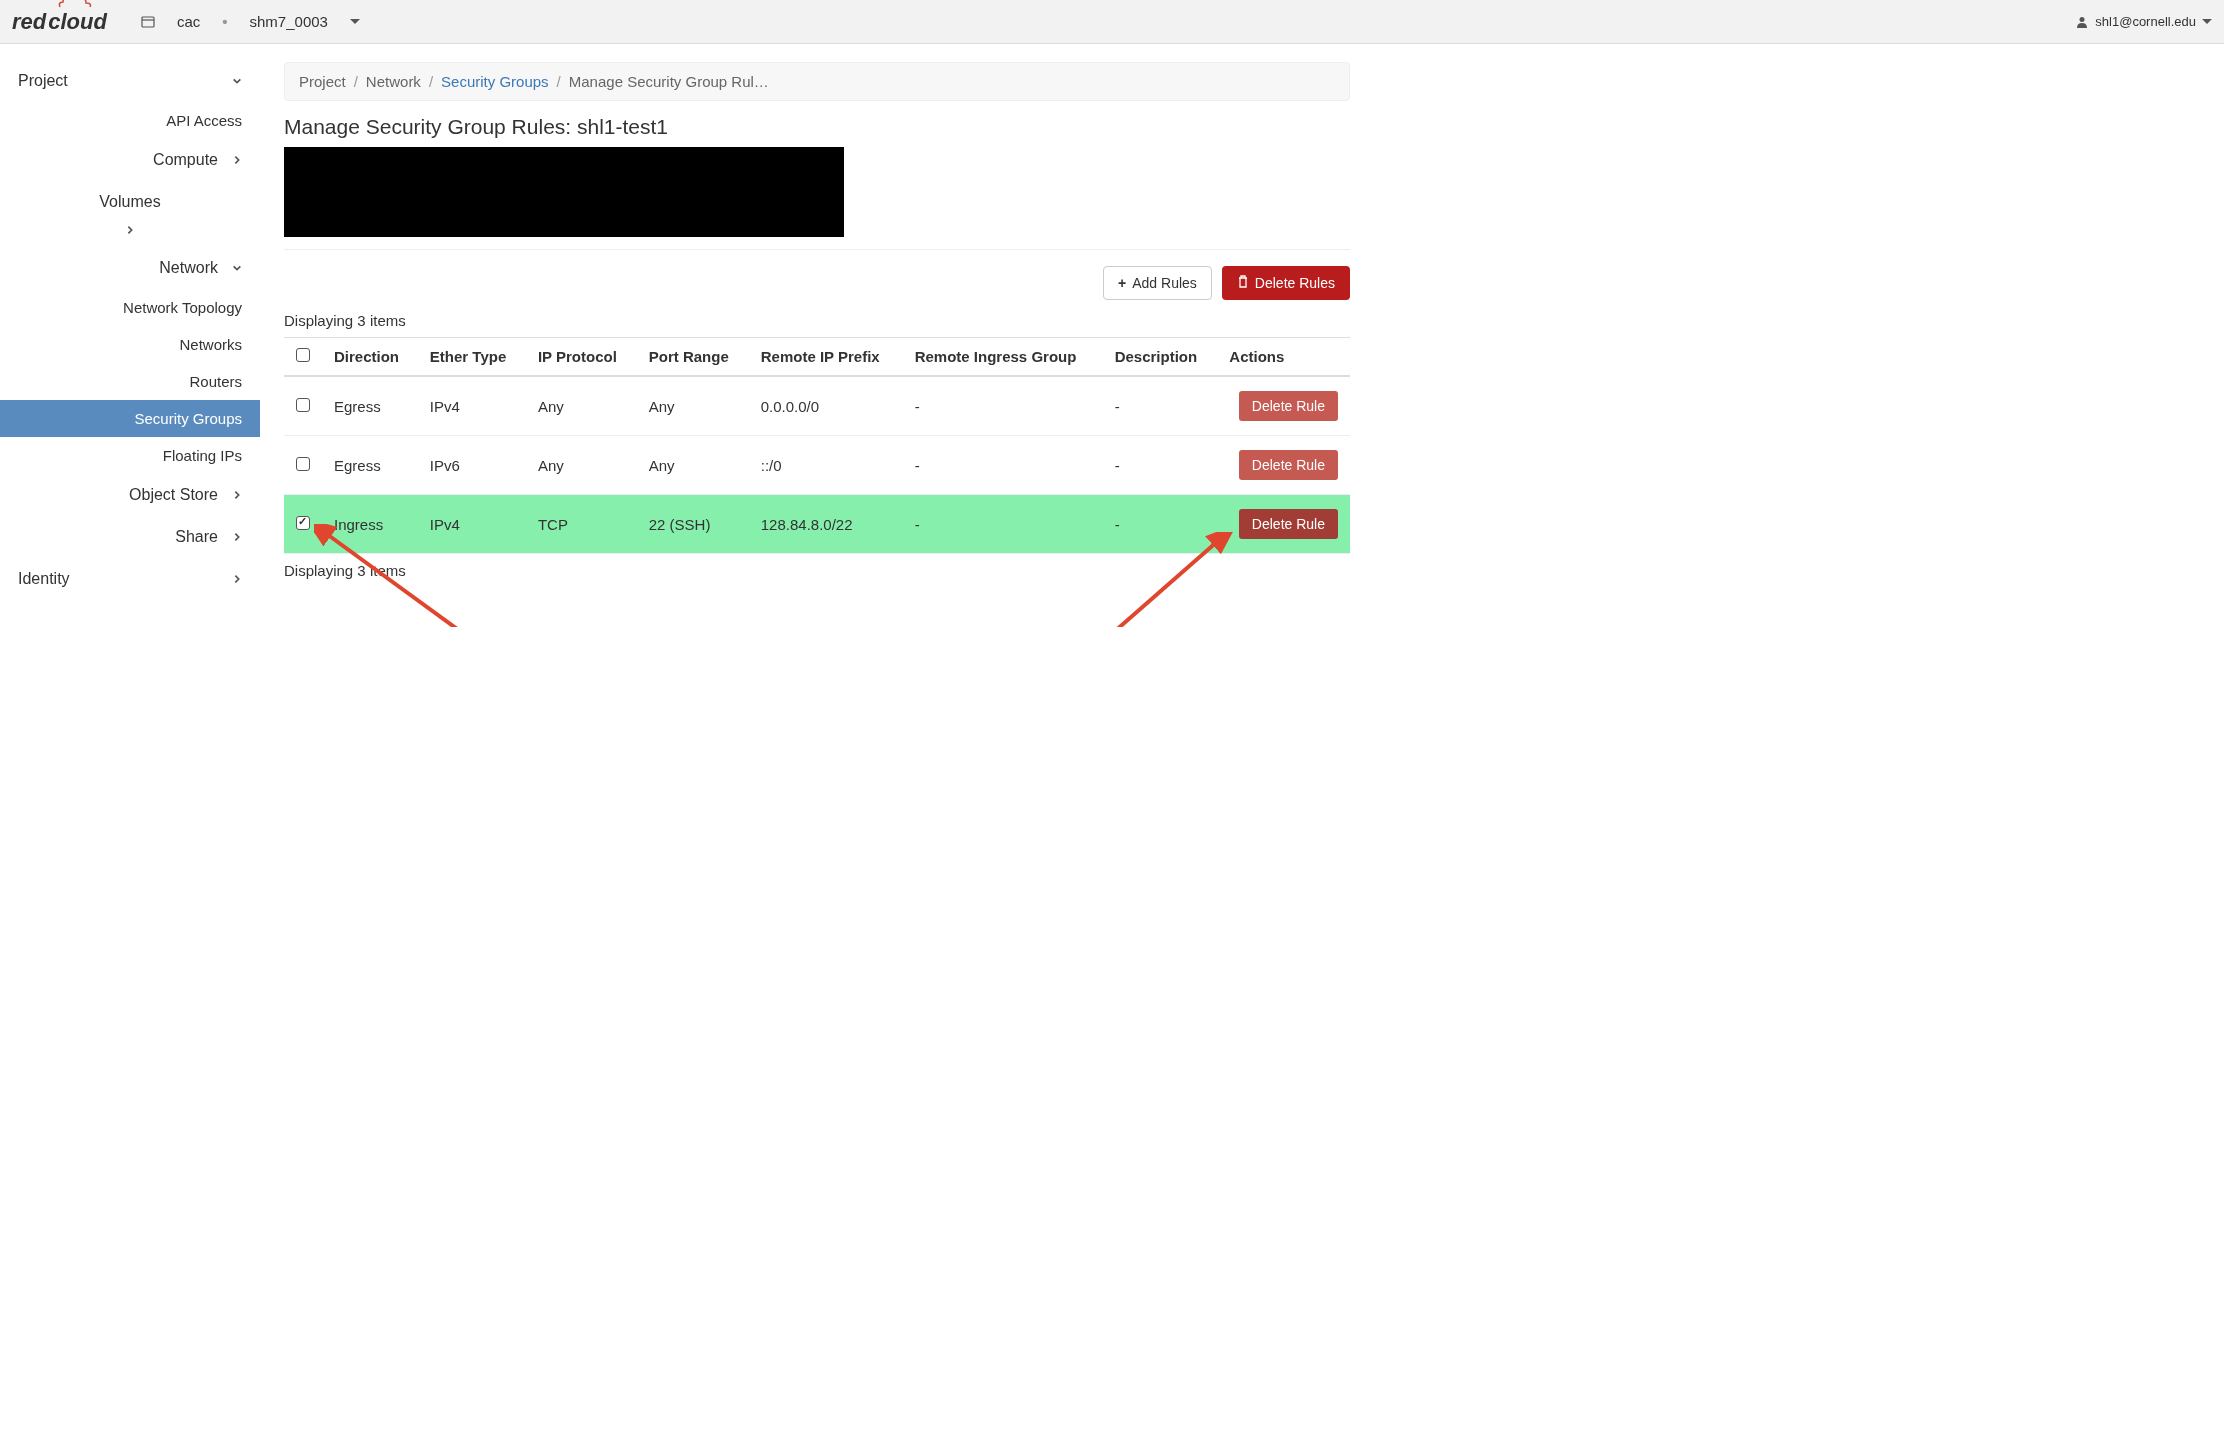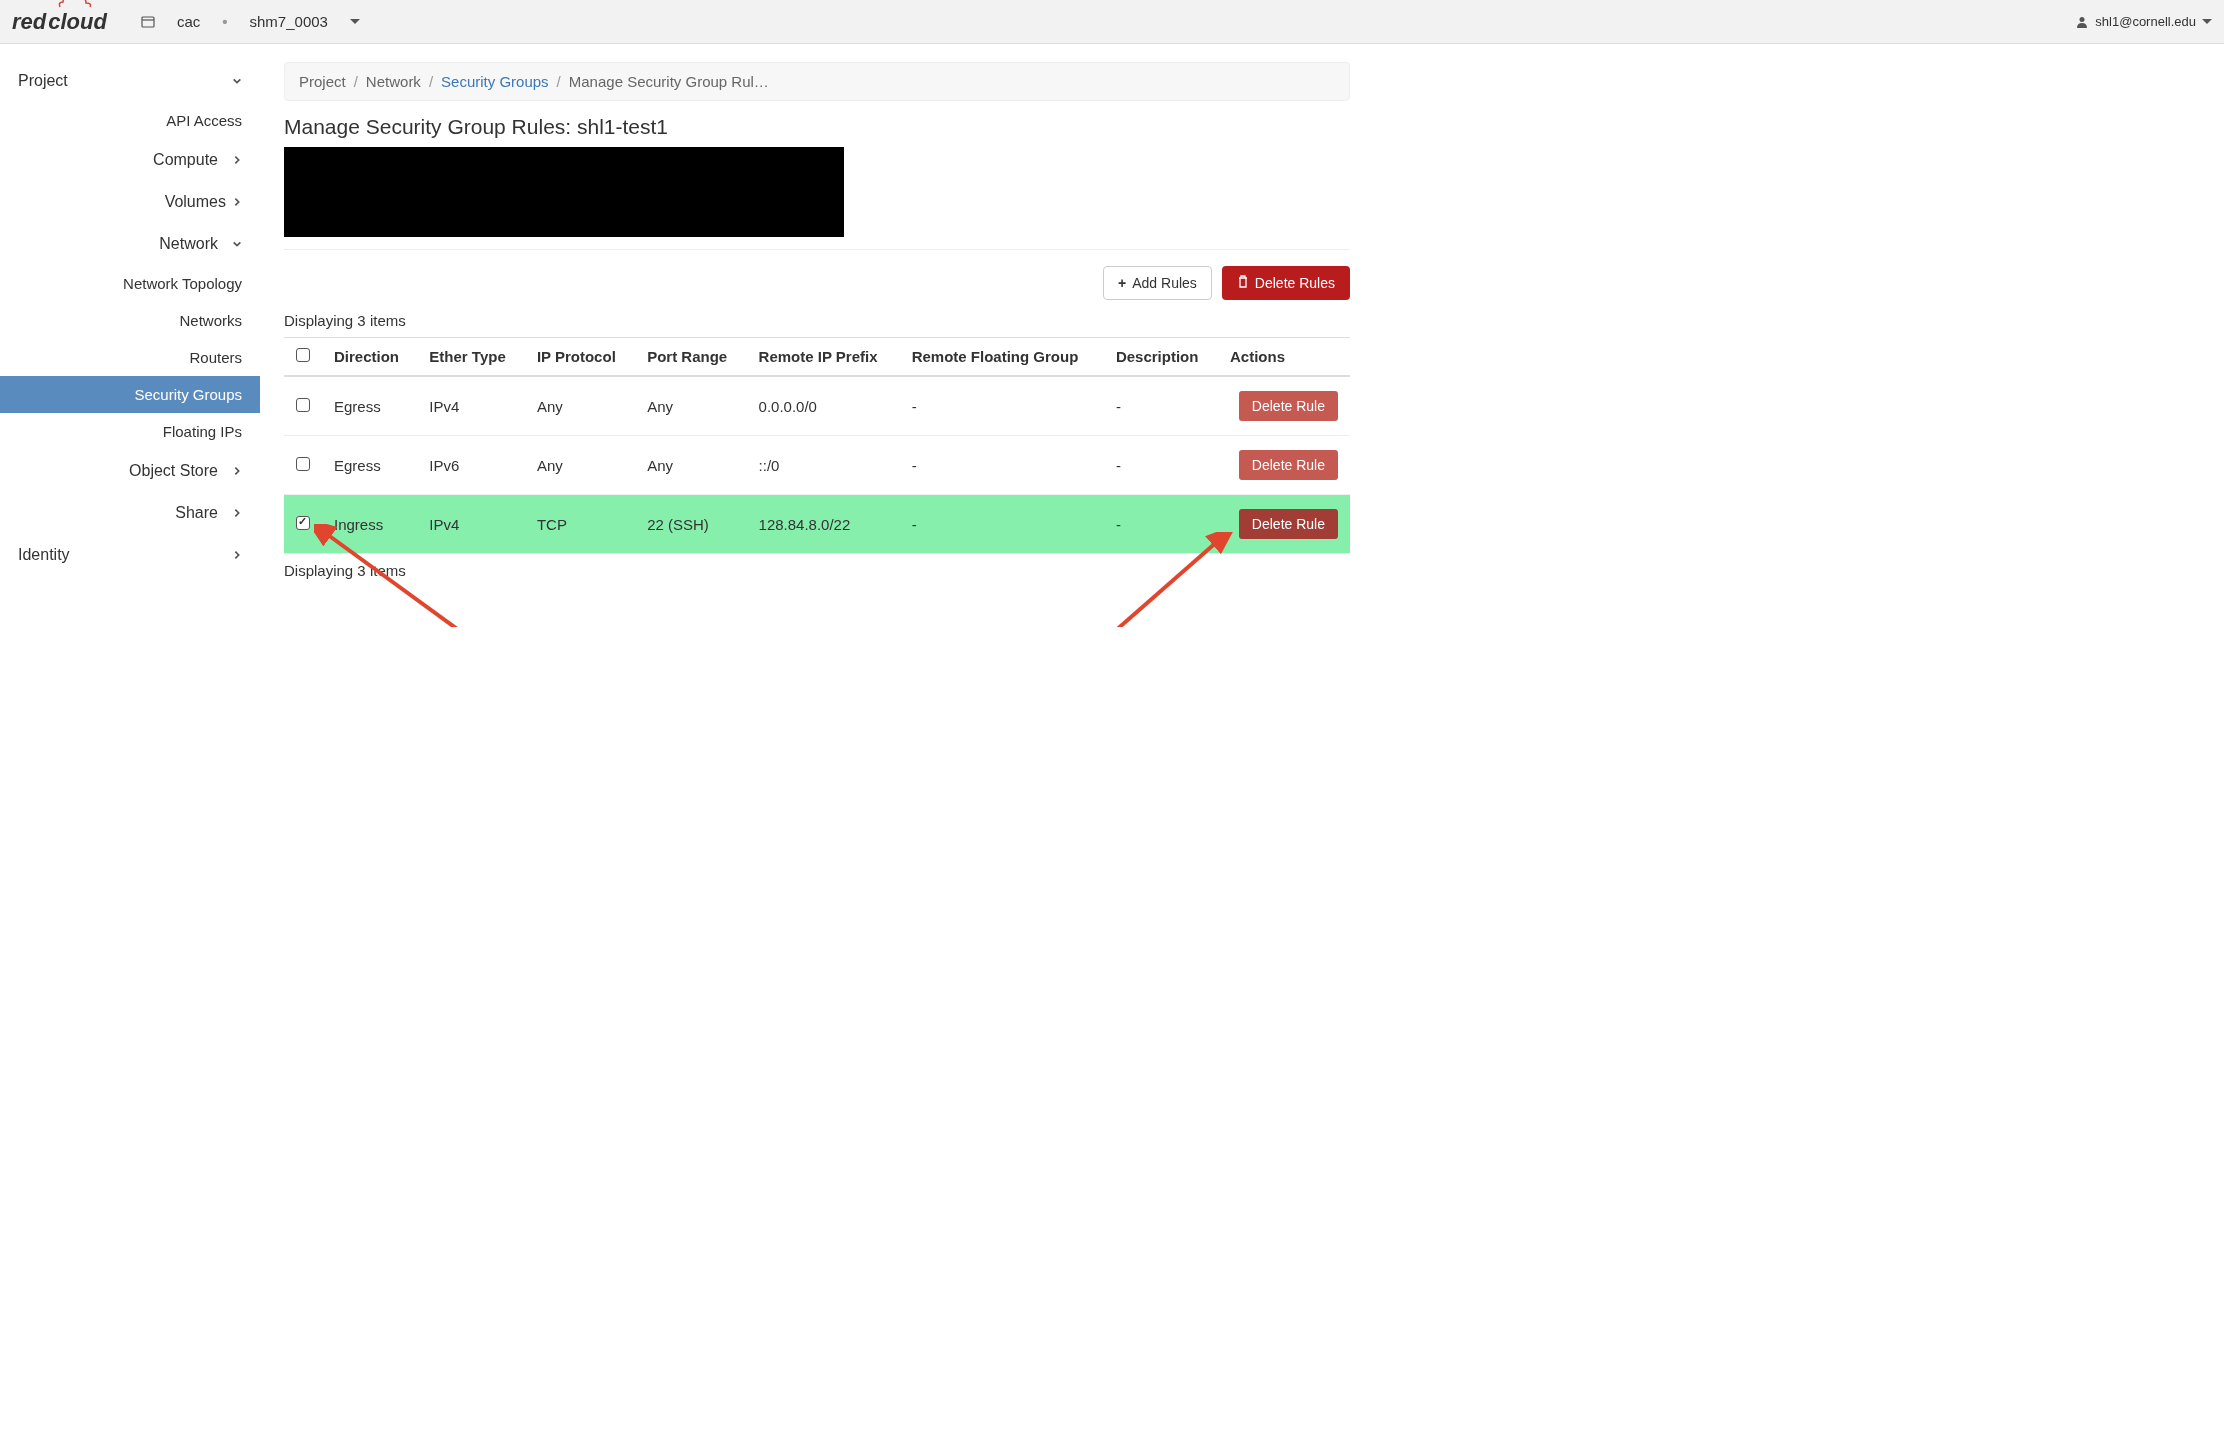--- a/index.html
+++ b/index.html
@@ -137,21 +137,21 @@
           <path d="M2 4 L6 8 L10 4" fill="none" stroke="#555" stroke-width="2"></path>
         </svg>
     </div>
     <div class="nav-sub">API Access</div>
     <div class="nav-item right" style="gap:14px;">
       <span>Compute</span>
       <svg class="chevron" viewBox="0 0 12 12" width="14" height="14">
           <path d="M4 2 L8 6 L4 10" fill="none" stroke="#555" stroke-width="2"></path>
         </svg>
     </div>
-    <div class="nav-item right" style="gap:6px;">
+    <div class="nav-item right" style="gap:14px;flex-direction:column;">
       <span>Volumes</span>
       <svg class="chevron" viewBox="0 0 12 12" width="14" height="14">
           <path d="M4 2 L8 6 L4 10" fill="none" stroke="#555" stroke-width="2"></path>
         </svg>
     </div>
     <div class="nav-item right" style="gap:14px;">
       <span>Network</span>
       <svg class="chevron chev-down" viewBox="0 0 12 12" width="14" height="14">
           <path d="M2 4 L6 8 L10 4" fill="none" stroke="#555" stroke-width="2"></path>
         </svg>
@@ -215,21 +215,21 @@
 
     <table class="rules">
       <thead>
         <tr>
           <th style="width:32px;"><span class="cb"></span></th>
           <th>Direction</th>
           <th>Ether Type</th>
           <th>IP Protocol</th>
           <th>Port Range</th>
           <th>Remote IP Prefix</th>
-          <th>Remote Floating Group</th>
+          <th>Remote Ingress Group</th>
           <th>Description</th>
           <th style="text-align:left;">Actions</th>
         </tr>
       </thead>
       <tbody id="rules-body">
           <tr>
             <td><span class="cb"></span></td>
             <td>Egress</td>
             <td>IPv4</td>
             <td>Any</td>

